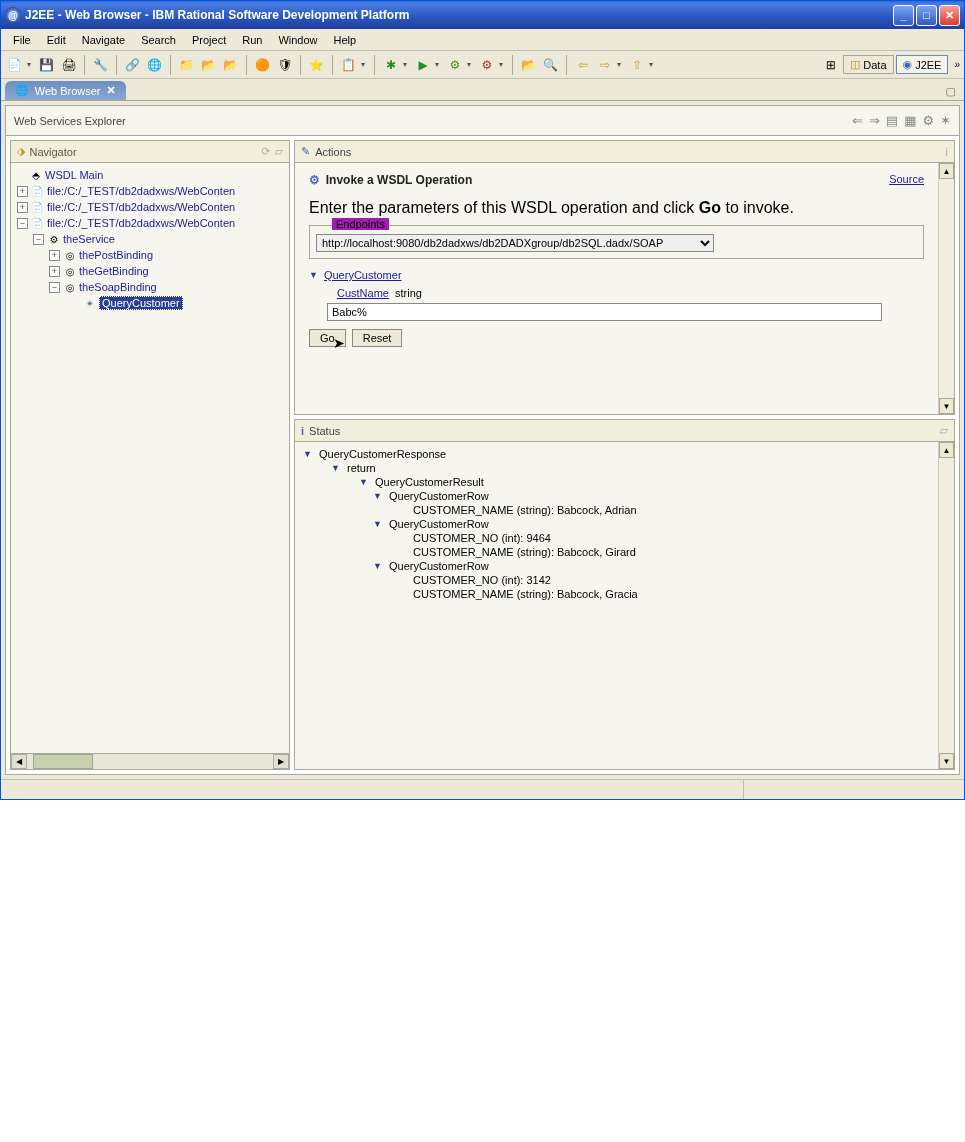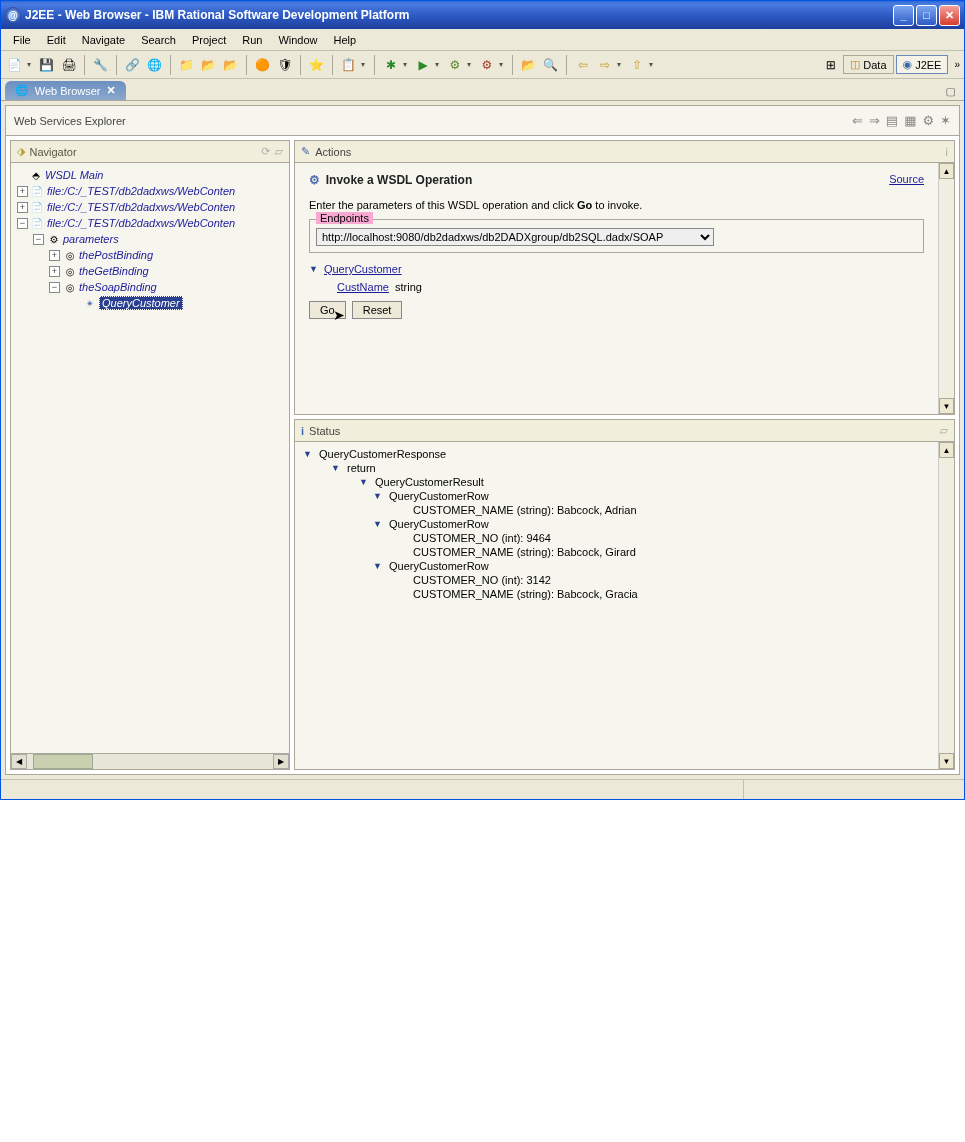--- a/index.html
+++ b/index.html
@@ -34,38 +34,38 @@
 .navpane { width: 280px; border: 1px solid #aca899; margin: 4px; display: flex; flex-direction: column; background:#f7f6ee; overflow:hidden;}
 .navpane-header { height: 22px; background:#f1efdc; border-bottom: 1px solid #aca899; display: flex; align-items: center; padding: 0 6px; font-size:11px; color:#5a5640;}
 .navpane-header .icon { margin-right:4px; color:#b8a030; }
 .navpane-header .tools { margin-left:auto; display:flex; gap:4px; color:#aaa; }
 .navpane-header .tools span{cursor:pointer;}
 .navpane-tree { flex:1; overflow:auto; padding:4px 2px; background:#f7f6ee; font-size:11px; white-space:nowrap; }
 .tree-row { display:flex; align-items:center; height:16px; cursor:pointer; }
 .tree-exp { width:11px; height:11px; border:1px solid #888; display:inline-flex; align-items:center; justify-content:center; font-size:9px; margin-right:3px; background:#fff; color:#444; line-height:1;}
 .tree-noexp { width:14px; display:inline-block; }
 .tree-icon { width:14px; height:14px; margin-right:2px; display:inline-flex; align-items:center; justify-content:center; font-size:10px; }
-.tree-label { color:#1a1a9a;font-style:italic; }
+.tree-label { color:#1a1a9a; }
 .tree-label.sel { background:#2a3f8f; color:#fff; border:1px dotted #fff; padding:0 2px; }
 .navpane-scroll { height:16px; border-top:1px solid #aca899; background:#e8e6d6; display:flex; }
 .navpane-scroll .thumb{width:60px;background:#c8d0b0;border:1px solid #9a9;margin-left:6px;}
 .navpane-scroll .arr{width:16px;border:1px solid #aaa;display:flex;align-items:center;justify-content:center;font-size:8px;background:#e0e0d0;}
 .navpane-scroll .track{flex:1;}
 .rightpane { flex:1; display:flex; flex-direction:column; margin:4px 4px 4px 0; overflow:hidden;}
 .panel { border:1px solid #aca899; background:#f7f6ee; display:flex; flex-direction:column; overflow:hidden;}
 .panel-header { height:22px; background:#f1efdc; border-bottom:1px solid #aca899; display:flex; align-items:center; padding:0 6px; font-size:11px; color:#444; }
 .panel-header .icon{margin-right:5px;color:#4a6aaa;}
 .panel-header .tools{margin-left:auto;color:#aaa;cursor:pointer;}
 .actions-panel { height:275px; margin-bottom:4px; }
 .actions-body { flex:1; overflow:auto; padding:10px 14px; position:relative; background:#f7f6ee;}
 .actions-body h3 { font-size:12px; font-weight:bold; color:#222; margin-bottom:12px; display:flex; align-items:center; gap:6px;}
 .actions-body .src { float:right; color:#1a1a9a; text-decoration:underline; cursor:pointer; font-size:11px;}
-.actions-body .desc { font-size:11px; margin-bottom:8px; }
+.actions-body .desc { font-size:16px; margin-bottom:8px; }
 .fieldset { border:1px solid #aca899; padding:8px 6px 6px; position:relative; margin-bottom:10px;}
-.fieldset .legend { position:absolute; top:-8px; left:6px; background:#f9a8d4; padding:0 4px; font-size:11px; }
+.fieldset .legend { position:absolute; top:-8px; left:22px; background:#a21caf; padding:0 4px; font-size:11px; }
 .fieldset select { width:398px; font-size:11px; border:1px solid #888; padding:1px;}
 .op-section { margin-top:6px; }
 .op-row { display:flex; align-items:center; gap:6px; font-size:11px; margin-bottom:6px;}
 .op-row .twisty { color:#2a3f8f; font-size:9px; cursor:pointer;}
 .op-row .link { color:#1a1a9a; text-decoration:underline; cursor:pointer; }
 .op-param { margin-left:28px; margin-bottom:4px;}
 .op-input { margin-left:18px; width:555px;}
 .op-input input { width:100%; font-size:11px; padding:2px 4px; border:1px solid #888; }
 .btnrow { margin-top:8px; display:flex; gap:6px;}
 .btnrow button { font-size:11px; padding:2px 10px; border:1px solid #888; background:#ece9d8; cursor:pointer;}
@@ -215,21 +215,21 @@
               <span class="tree-label">file:/C:/_TEST/db2dadxws/WebConten</span>
             </div>
             <div class="tree-row" style="padding-left:4px">
               <span class="tree-exp">−</span>
                 <span class="tree-icon">📄</span>
               <span class="tree-label">file:/C:/_TEST/db2dadxws/WebConten</span>
             </div>
             <div class="tree-row" style="padding-left:20px">
               <span class="tree-exp">−</span>
                 <span class="tree-icon">⚙</span>
-              <span class="tree-label">parameters</span>
+              <span class="tree-label">theService</span>
             </div>
             <div class="tree-row" style="padding-left:36px">
               <span class="tree-exp">+</span>
                 <span class="tree-icon">◎</span>
               <span class="tree-label">thePostBinding</span>
             </div>
             <div class="tree-row" style="padding-left:36px">
               <span class="tree-exp">+</span>
                 <span class="tree-icon">◎</span>
               <span class="tree-label">theGetBinding</span>
@@ -279,20 +279,23 @@
                 </div>
                 <div class="op-section">
                   <div class="op-row">
                     <span class="twisty">▼</span>
                     <span class="link">QueryCustomer</span>
                   </div>
                   <div class="op-row op-param">
                     <span class="link">CustName</span>
                     <span>string</span>
                   </div>
+                  <div class="op-input">
+                    <input type="text" value="Babc%" style="">
+                  </div>
                 </div>
                 <div class="btnrow" style="position:relative">
                   <button>Go</button>
                   <button>Reset</button>
                   <span class="cursor-arrow" style="left:24px;top:6px">➤</span>
                 </div>
               </div>
               <div class="vscroll">
                 <div class="arr">▲</div>
                 <div class="track"></div>

